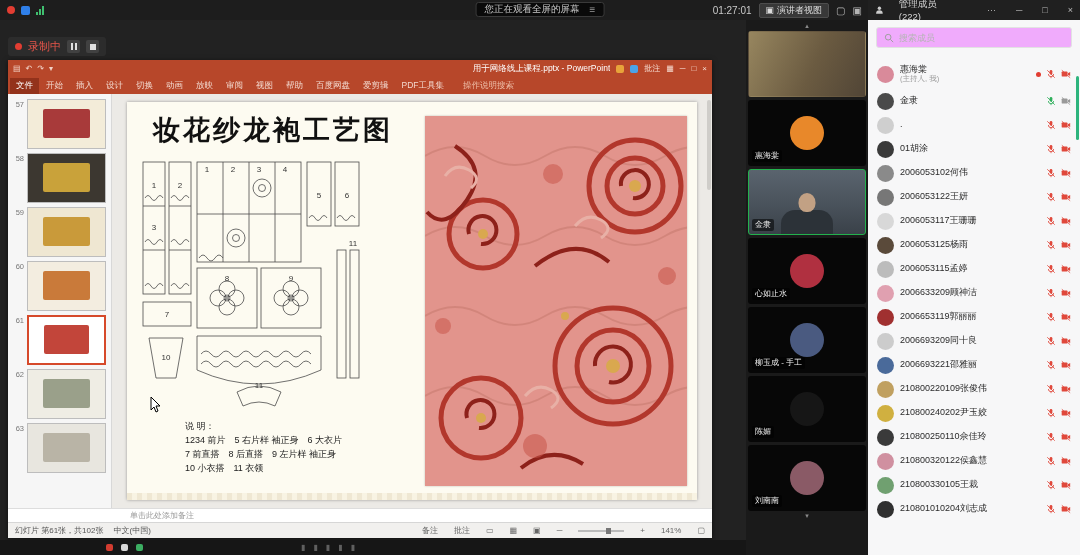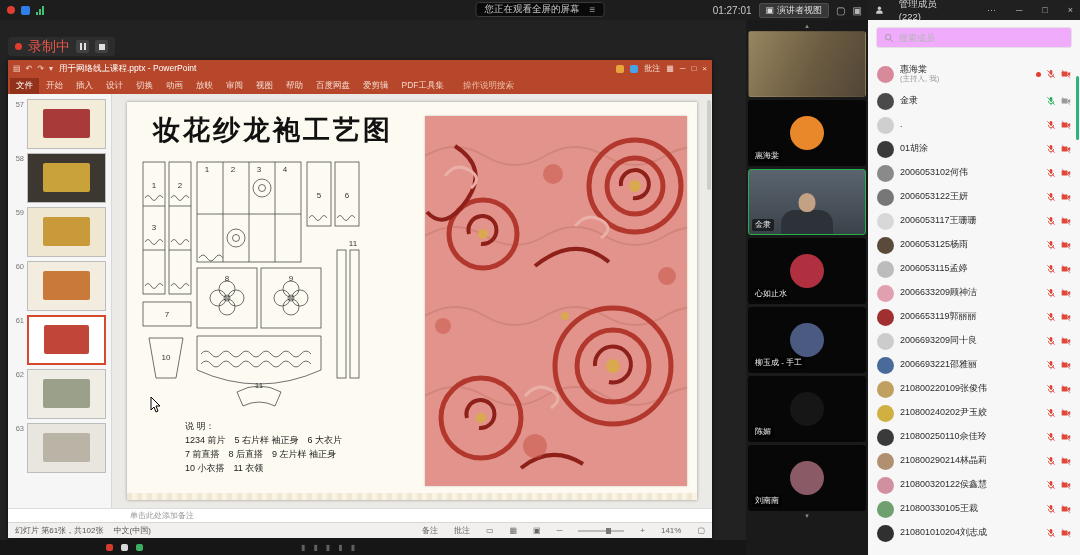--- a/index.html
+++ b/index.html
@@ -19,30 +19,30 @@
 .svbtn{display:flex;align-items:center;gap:3px;height:15px;padding:0 6px;background:#383838;border:1px solid #4d4d4d;border-radius:2px;color:#ddd;font-size:9px;cursor:default}
 .tbic{color:#b5b5b5;font-size:10px}
 .panel-head{position:absolute;right:0;top:0;width:212px;height:20px;background:#202020;display:flex;align-items:center;gap:15px;padding:0 7px;color:#d8d8d8;font-size:9.5px}
 .panel-head .grow{flex:1}
 .winctl{color:#b9b9b9;font-size:9px;margin-left:5px}
 
 
 .share-bg{position:absolute;left:0;top:20px;width:746px;height:535px;background:#222}
 .recbar{position:absolute;left:8px;top:37px;height:19px;display:flex;align-items:center;gap:6px;background:#2c2c2c;border-radius:3px;padding:0 7px;z-index:3}
 .recdot{width:7px;height:7px;border-radius:50%;background:#e23d32}
-.reclabel{color:#e8554a;font-size:14px}
+.reclabel{color:#e8554a;font-size:11px}
 .recbtn{width:13px;height:13px;background:#414141;border-radius:2px;display:flex;align-items:center;justify-content:center}
 .pauseg{display:flex;gap:2px}.pauseg i{width:2px;height:7px;background:#e0e0e0;display:block}
 .stopg{width:6px;height:6px;background:#e0e0e0}
 
 
 .ppt{position:absolute;left:8px;top:60px;width:704px;height:478px;background:#fff;box-shadow:0 1px 5px rgba(0,0,0,.6);z-index:2}
 .ppt-title{height:17px;background:#b7472a;display:flex;align-items:center;gap:6px;padding:0 5px;color:#fff;font-size:8.5px}
 .qat{display:flex;gap:5px;color:#f2d2c6;font-size:8px}
-.ptitle{flex:1;text-align:left;white-space:nowrap;overflow:hidden}
+.ptitle{flex:1;text-align:right;white-space:nowrap;overflow:hidden}
 .ptr{display:flex;align-items:center;gap:6px;font-size:8px;color:#f7ddd2}
 .chip{width:8px;height:8px;border-radius:2px}
 .ppt-tabs{height:17px;background:#b7472a;display:flex;align-items:center;padding-left:2px;gap:1px;overflow:hidden}
 .tab{color:#f3d9cf;font-size:8.5px;padding:2px 6px;white-space:nowrap;cursor:default}
 .ppt-tabs .tab:first-of-type{background:#93321b;color:#fff}
 .ppt-tabs .tab:last-of-type{color:#eebfa9;margin-left:6px}
 .ppt-body{position:absolute;top:34px;left:0;right:0;bottom:30px;display:flex;background:#fca5a5}
 .thumbs{width:104px;background:#f6f6f6;border-right:1px solid #d8d8d8;padding-top:3px;overflow:hidden}
 .thumb{display:flex;gap:3px;padding:2px 5px 2px 2px;align-items:flex-start}
 .tnum{width:14px;font-size:7.5px;color:#777;text-align:right;padding-top:1px}
@@ -830,41 +830,20 @@
             <svg class="ic-cam" width="10" height="10" viewBox="0 0 12 12">
               <g fill="currentColor">
                 <rect x="0.8" y="3" width="7" height="6" rx="1"></rect>
                 <path d="M8.2 5.2 L11 3.6 v4.8 L8.2 6.8 z"></path>
               </g>
               <path d="M1 1.5 l10 9" stroke="currentColor" stroke-width="1" fill="none"></path>
             </svg>
           </span>
         </div>
 
-        <div class="mrow" data-icons="muted">
-          <span class="mavatar" style="background: rgb(176, 144, 112);"></span>
-          <span class="mtext">
-            <span class="mname">210800290214林晶莉</span>
-
-          </span>
-          <span class="micons">
-
-            <svg class="ic-mic" width="10" height="10" viewBox="0 0 12 12">
-              <rect x="4.4" y="1.2" width="3.2" height="5.6" rx="1.6" fill="currentColor"></rect>
-              <path d="M2.8 6 a3.2 3.2 0 0 0 6.4 0 M6 9.2 V11 M1.5 1.5 l9 9" fill="none" stroke="currentColor" stroke-width="1"></path>
-            </svg>
-            <svg class="ic-cam" width="10" height="10" viewBox="0 0 12 12">
-              <g fill="currentColor">
-                <rect x="0.8" y="3" width="7" height="6" rx="1"></rect>
-                <path d="M8.2 5.2 L11 3.6 v4.8 L8.2 6.8 z"></path>
-              </g>
-              <path d="M1 1.5 l10 9" stroke="currentColor" stroke-width="1" fill="none"></path>
-            </svg>
-          </span>
-        </div>
 
         <div class="mrow" data-icons="muted">
           <span class="mavatar" style="background: rgb(208, 144, 160);"></span>
           <span class="mtext">
             <span class="mname">210800320122侯鑫慧</span>
 
           </span>
           <span class="micons">
 
             <svg class="ic-mic" width="10" height="10" viewBox="0 0 12 12">

